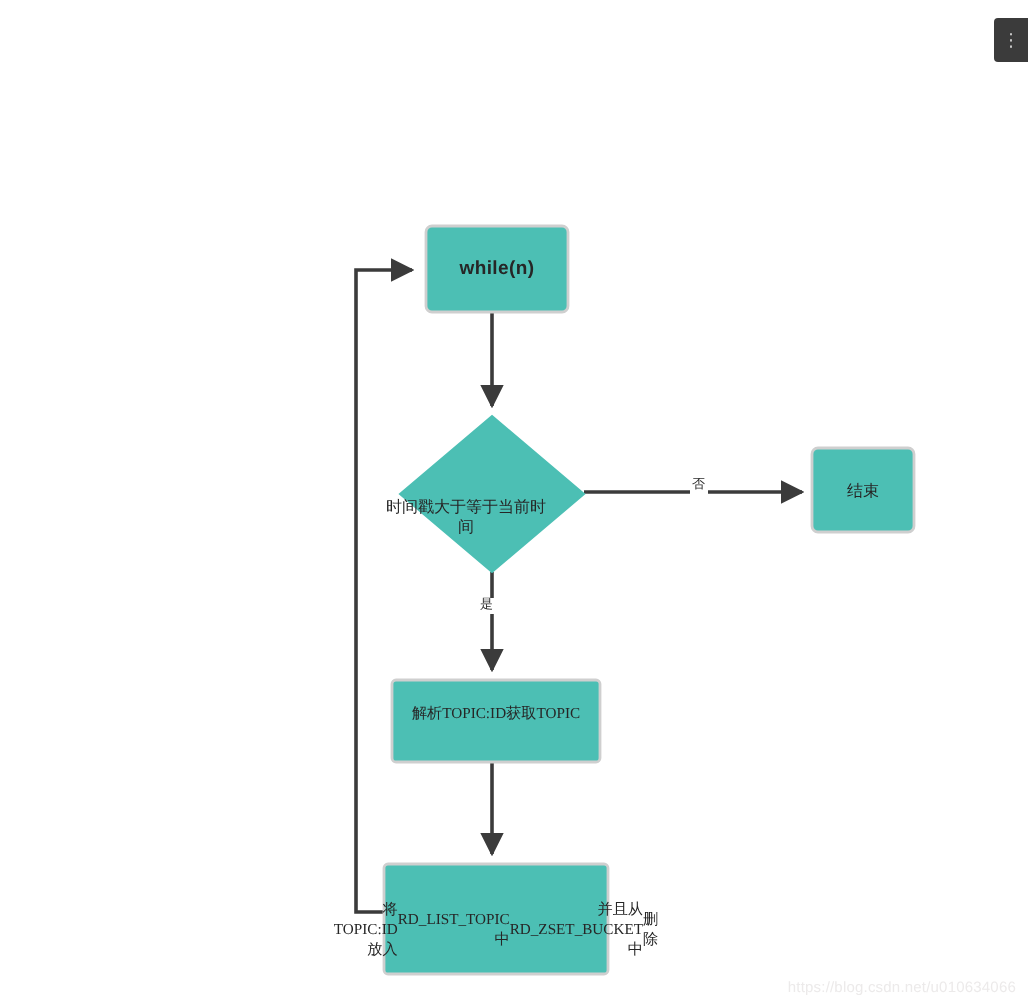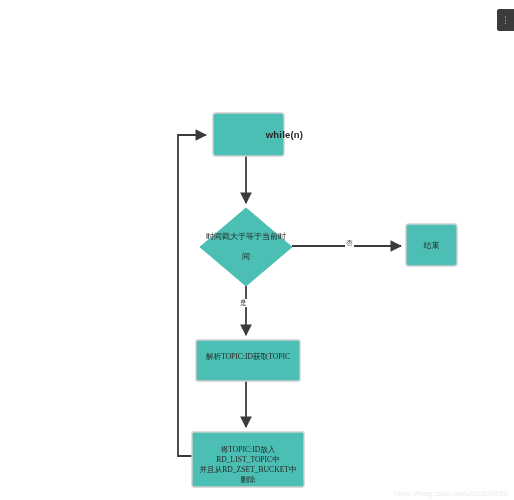--- a/index.html
+++ b/index.html
@@ -120,32 +120,32 @@
 
     <polygon points="246,208 292,247 246,286 200,247" fill="#4cbfb4" stroke="#4cbfb4" stroke-width="1"></polygon>
 
     <rect x="406" y="224" width="51" height="42" rx="3" ry="3" fill="#4cbfb4" stroke="#cfcfcf" stroke-width="1.4"></rect>
 
     <rect x="196" y="340" width="104" height="41" rx="2" ry="2" fill="#4cbfb4" stroke="#cfcfcf" stroke-width="1.4"></rect>
 
     <rect x="192" y="432" width="112" height="55" rx="2" ry="2" fill="#4cbfb4" stroke="#cfcfcf" stroke-width="1.4"></rect>
   </svg>
 
-  <div class="node-label lbl-while" style="left:213px; top:113px; width:71px; height:43px;padding-left:36px;">while(n)</div>
+  <div class="node-label lbl-while" style="left:213px; top:113px; width:71px; height:43px;">while(n)</div>
 
-  <div class="node-label lbl-cjk" style="left:201px; top:225px; width:90px; height:44px; flex-direction:column; justify-content:center;gap:10px;">
+  <div class="node-label lbl-cjk" style="left:188px; top:225px; width:90px; height:44px; flex-direction:column; justify-content:flex-end;">
     <span>时间戳大于等于当前时</span>
     <span>间</span>
   </div>
 
   <div class="node-label lbl-end" style="left:406px; top:224px; width:51px; height:42px;">结束</div>
 
   <div class="node-label lbl-mono" style="left:196px; top:340px; width:104px; height:33px;">解析TOPIC:ID获取TOPIC</div>
 
-  <div class="node-label lbl-mono" style="left:192px; top:432px; width:112px; height:65px; flex-direction:column;">
+  <div class="node-label lbl-mono" style="left:192px; top:432px; width:112px; height:65px; flex-direction:row;text-align:right;">
     <span>将TOPIC:ID放入</span>
     <span>RD_LIST_TOPIC中</span>
     <span>并且从RD_ZSET_BUCKET中</span>
     <span>删除</span>
   </div>
 
   <div class="edge-label" style="left:345px; top:239px;">否</div>
 
   <div class="edge-label" style="left:239px; top:299px;">是</div>
 

